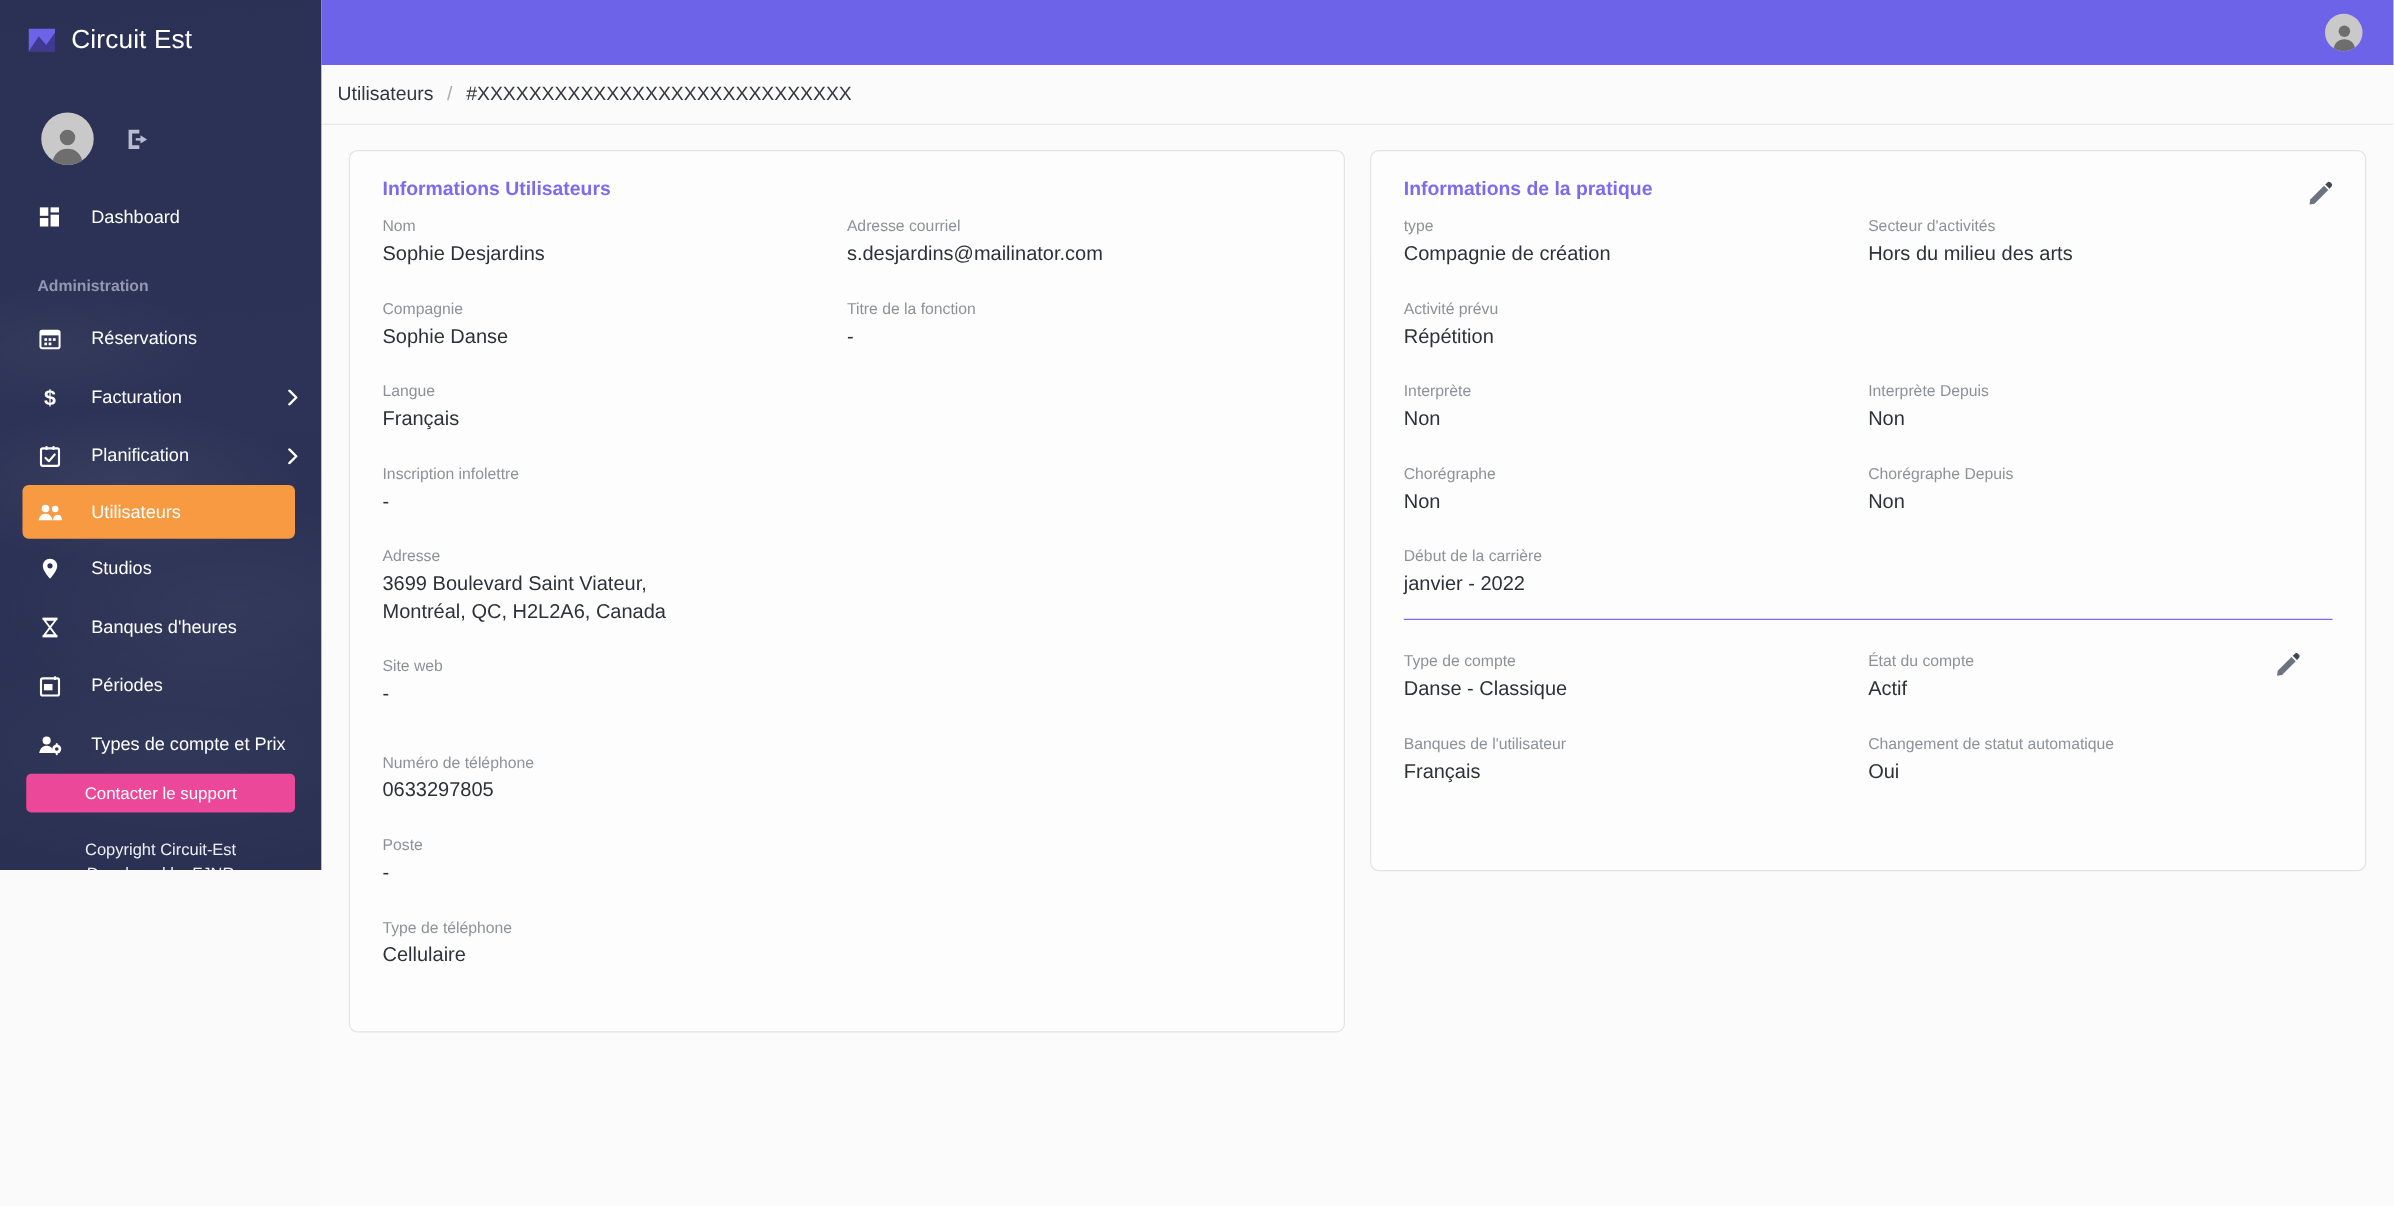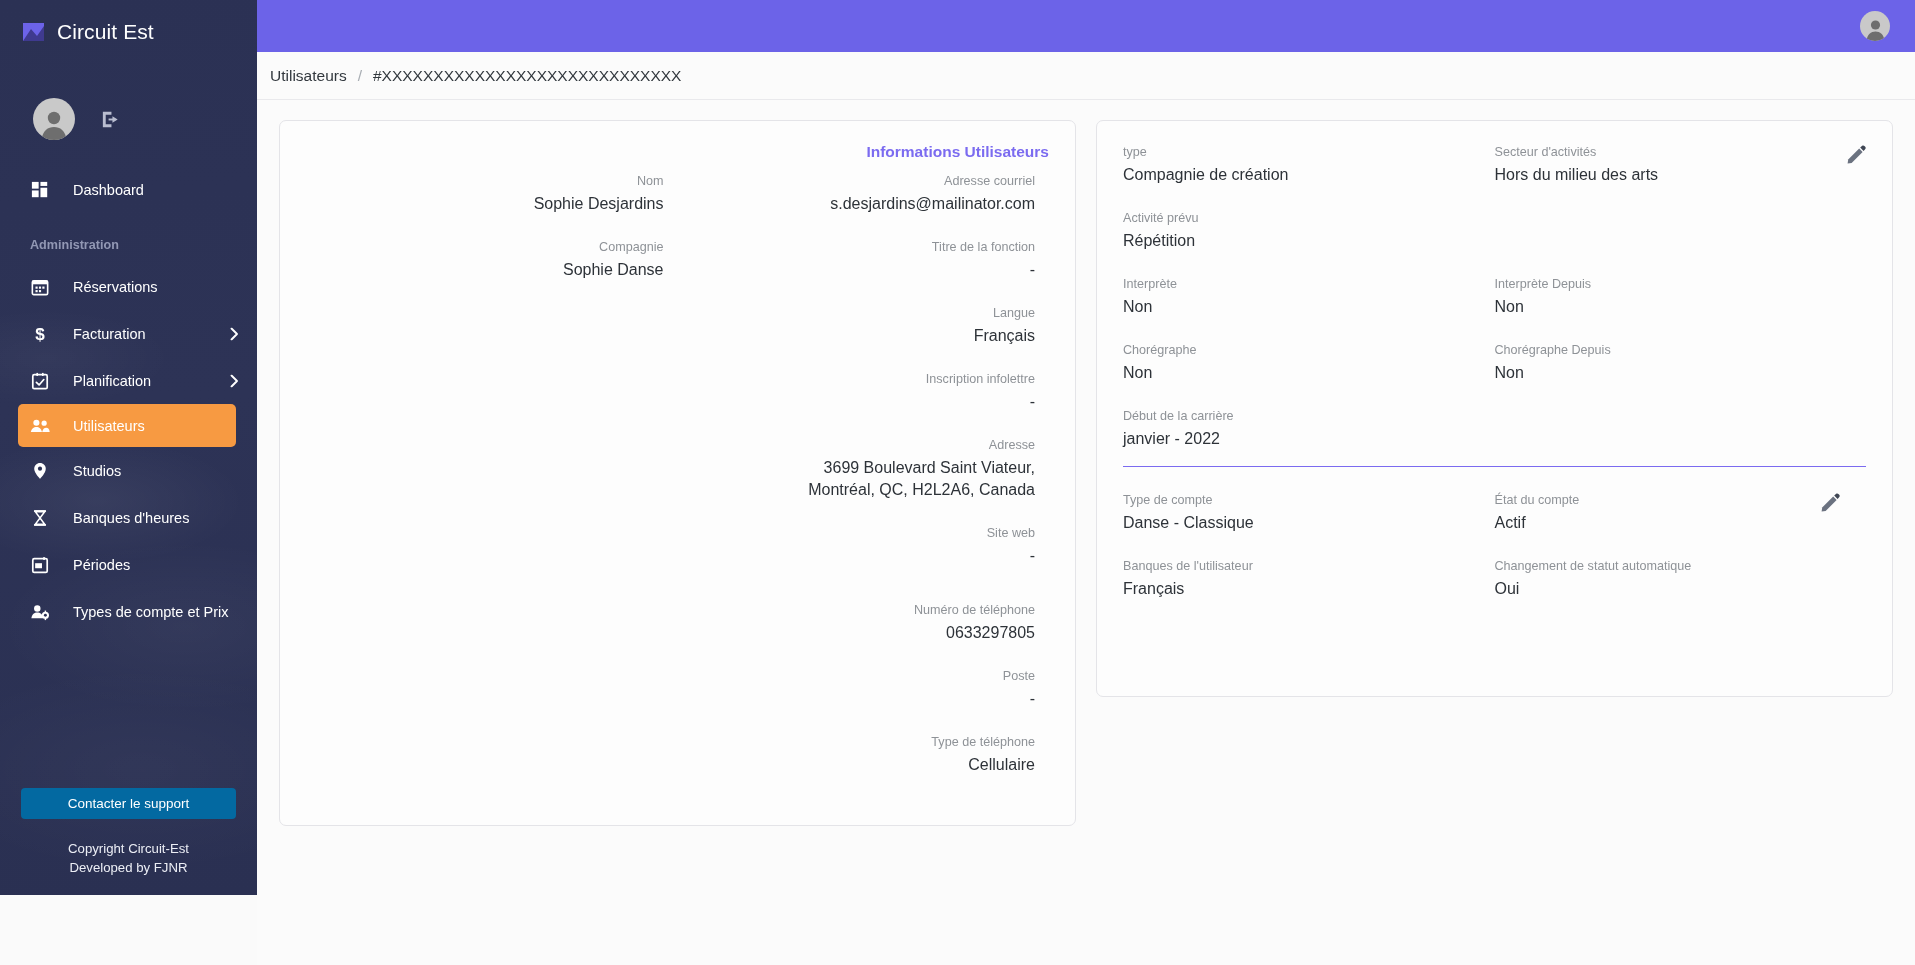--- a/index.html
+++ b/index.html
@@ -6,21 +6,21 @@
   * { box-sizing: border-box; margin: 0; padding: 0; }
   html, body {
     width: 1915px; height: 965px;
     font-family: "Liberation Sans", sans-serif;
     background: #fafafa; overflow: hidden;
   }
   body { display: flex; }
 
   
   .sidebar {
-    width: 257px; height: 895px; flex: 0 0 257px;
+    width: 257px; height: 696px; flex: 0 0 257px;
     background: #2b3154;
     position: relative;
     display: flex; flex-direction: column;
     overflow: hidden;
   }
   .sidebar::before {
     content: ""; position: absolute; inset: 0;
     background:
       radial-gradient(ellipse 210px 90px at 38% 56%, rgba(255,255,255,.055), transparent 70%),
       radial-gradient(ellipse 260px 120px at 72% 70%, rgba(255,255,255,.04), transparent 72%),
@@ -73,21 +73,21 @@
     transform: translateY(-50%); width: 9px; height: 13px; }
   .nav-section {
     color: #9298b4; font-size: 12.6px; font-weight: 700;
     padding: 0 0 0 30px; height: 36px; display: flex; align-items: center;
     margin-top: 14px;
   }
 
   .sidebar-footer { margin-top: auto; padding: 0 21px 18px; }
   .support-btn {
     width: 100%; height: 31px; border: 0; border-radius: 4px;
-    background: #0369a1; color: #ffffff; font-size: 13.5px;
+    background: #ec4899; color: #ffffff; font-size: 13.5px;
     font-family: inherit; cursor: pointer;
     display: flex; align-items: center; justify-content: center;
   }
   .copy-line {
     color: #eceef5; font-size: 13.2px; text-align: center; line-height: 19px;
     margin-top: 20px;
   }
 
   
   .main { flex: 1 1 auto; height: 965px; display: flex; flex-direction: column;
@@ -114,21 +114,21 @@
   .breadcrumb .sep { color: #a8adb3; }
   .breadcrumb .cur { color: #32383e; }
 
   .content { flex: 1 1 auto; display: flex; gap: 20px; padding: 20px 22px 0 22px;
     align-items: flex-start; background: #fbfbfb; overflow: hidden; }
 
   .card {
     background: #fdfdfd; border: 1px solid #e4e4e8; border-radius: 7px;
     padding: 22px 26px 26px 26px; position: relative;
   }
-  .card-left { flex: 0 0 797px; min-height: 577px; text-align: right; }
+  .card-left { flex: 0 0 797px; min-height: 577px; }
   .card-right { flex: 1 1 auto; min-height: 577px; }
 
   .card-title {
     color: #7b6bf0; font-size: 15.5px; font-weight: 700; margin-bottom: 11px;
   }
   .edit-icon {
     position: absolute; right: 26px; cursor: pointer;
     width: 20px; height: 20px;
   }
   .edit-icon.top { top: 24px; }
@@ -398,20 +398,21 @@
     </section>
 
     <section class="card card-right">
       <span class="edit-icon top">
         <svg viewBox="0 0 20 20" width="20" height="20" aria-hidden="true">
           <path d="M2.2 14.6 L13.2 3.6 L16.6 7 L5.6 18 L1.6 18.6 Z" fill="#6b7280"></path>
           <path d="M14.2 2.6 L16.2 0.8 C16.9 0.2 17.8 0.3 18.4 0.9 L19.2 1.7 C19.8 2.3 19.9 3.2 19.3 3.9 L17.6 5.9 Z" fill="#3f4654"></path>
         </svg>
       </span>
 
+      <div class="card-title">Informations de la pratique</div>
 
       <div class="grid grid-2">
         <div class="field">
           <div class="f-label">type</div>
           <div class="f-value">Compagnie de création</div>
         </div>
         <div class="field">
           <div class="f-label">Secteur d'activités</div>
           <div class="f-value">Hors du milieu des arts</div>
         </div>

